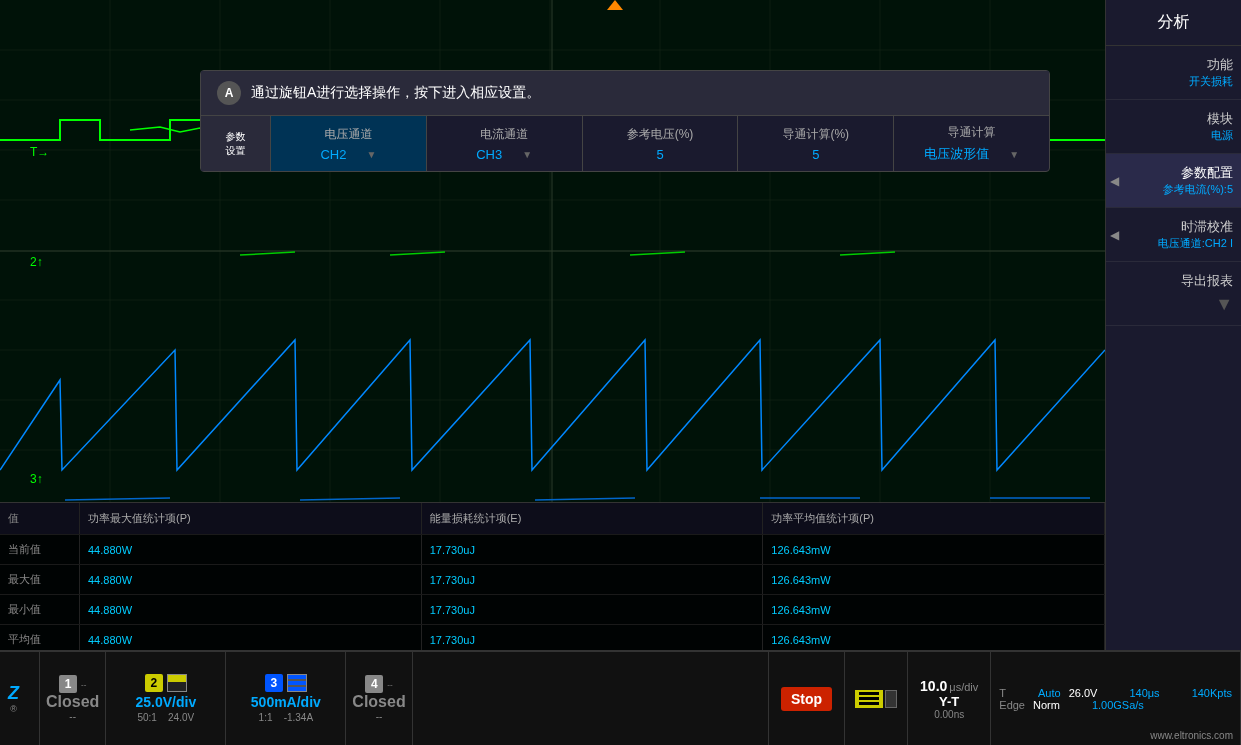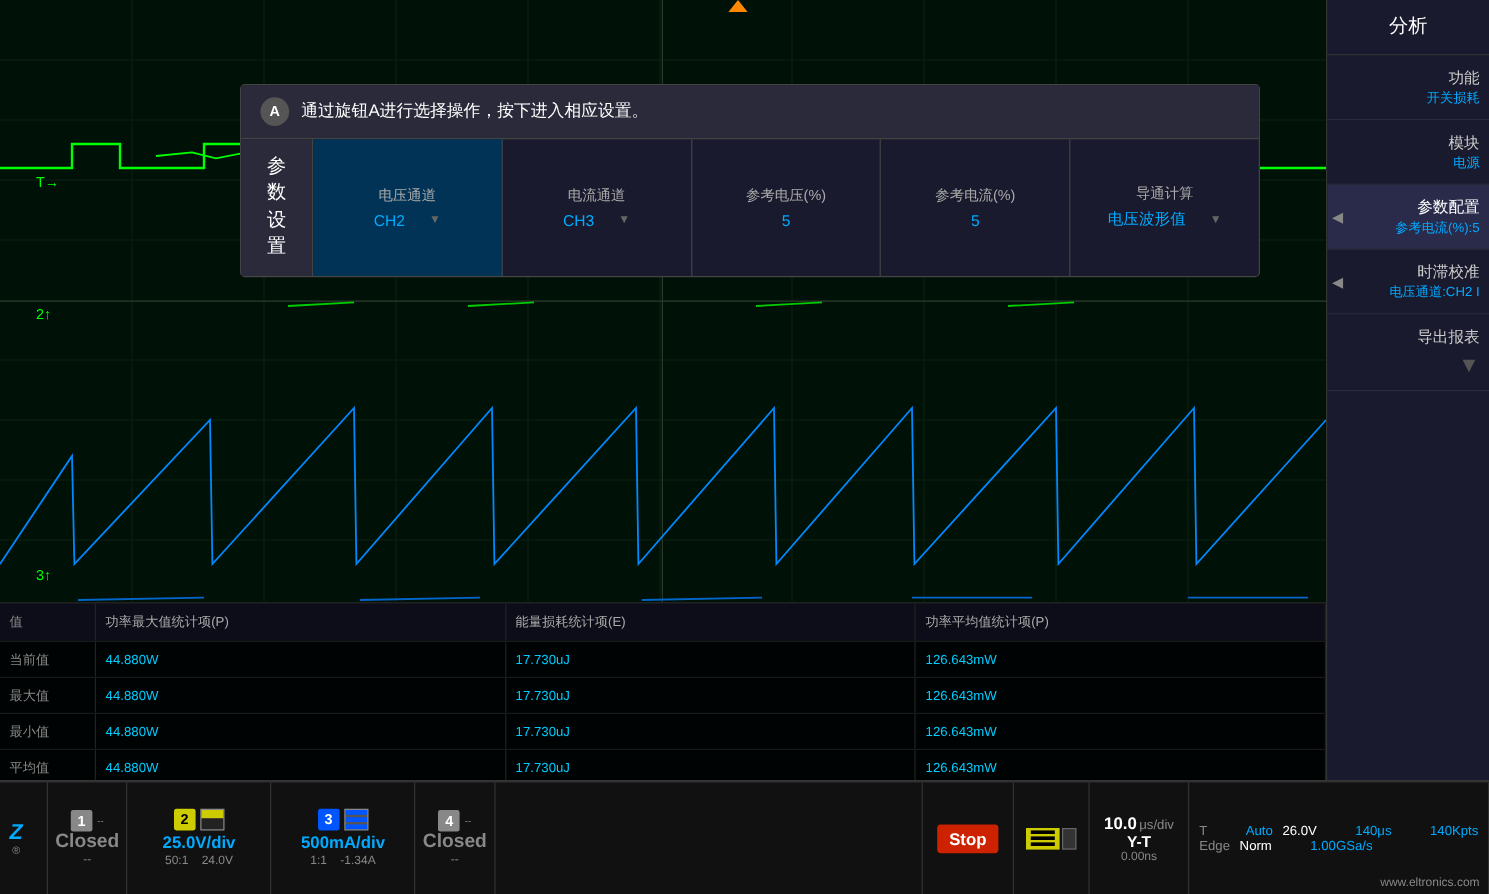--- a/index.html
+++ b/index.html
@@ -204,26 +204,26 @@
     }
 
     .param-row {
       display: flex;
       align-items: stretch;
     }
 
     .param-label-cell {
       background: #2a2a3a;
       color: #fff;
-      font-size: 16px;
+      font-size: 10px;
       padding: 12px 16px;
       display: flex;
       align-items: center;
       justify-content: center;
-      width: 60px;
+      width: 70px;
       border-right: 1px solid #444;
       line-height: 1.4;
       text-align: center;
     }
 
     .param-cells {
       display: flex;
       flex: 1;
     }
 
@@ -528,21 +528,21 @@
               <span class="dropdown-arrow">▼</span>
             </div>
           </div>
           <div class="param-cell">
             <div class="param-cell-title">参考电压(%)</div>
             <div class="param-cell-value">
               <span>5</span>
             </div>
           </div>
           <div class="param-cell">
-            <div class="param-cell-title">参考电流(%)</div>
+            <div class="param-cell-title">导通计算(%)</div>
             <div class="param-cell-value">
               <span>5</span>
             </div>
           </div>
           <div class="param-cell">
             <div class="param-cell-title">导通计算</div>
             <div class="param-cell-value">
               <span>电压波形值</span>
               <span class="dropdown-arrow">▼</span>
             </div>

